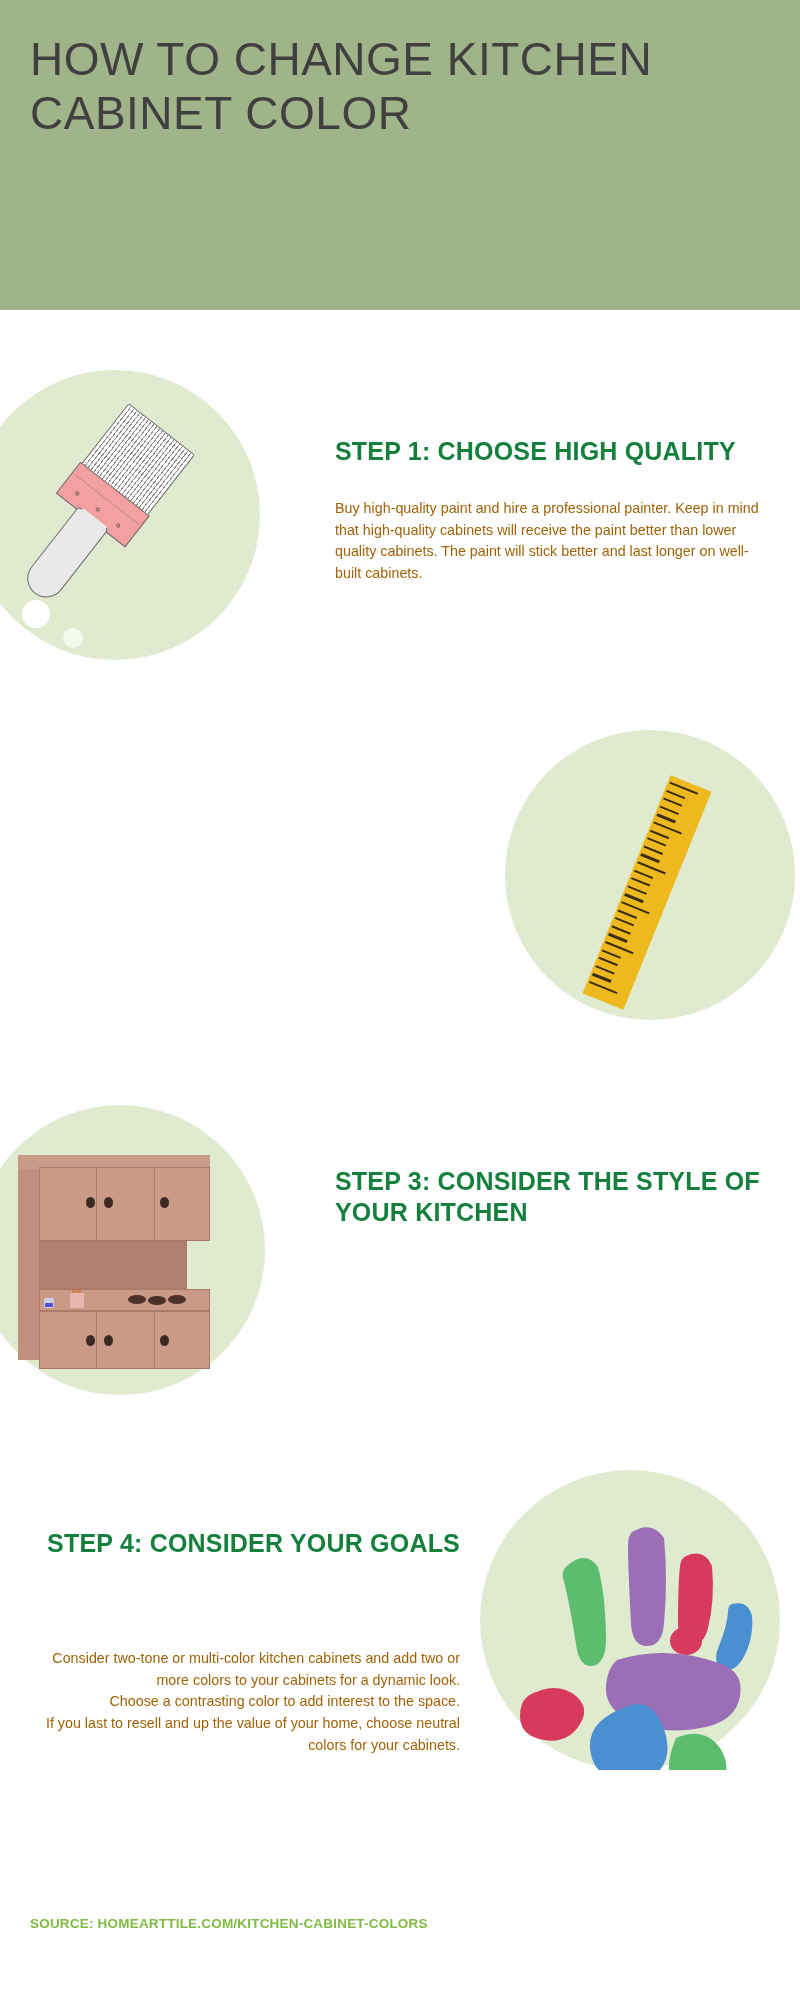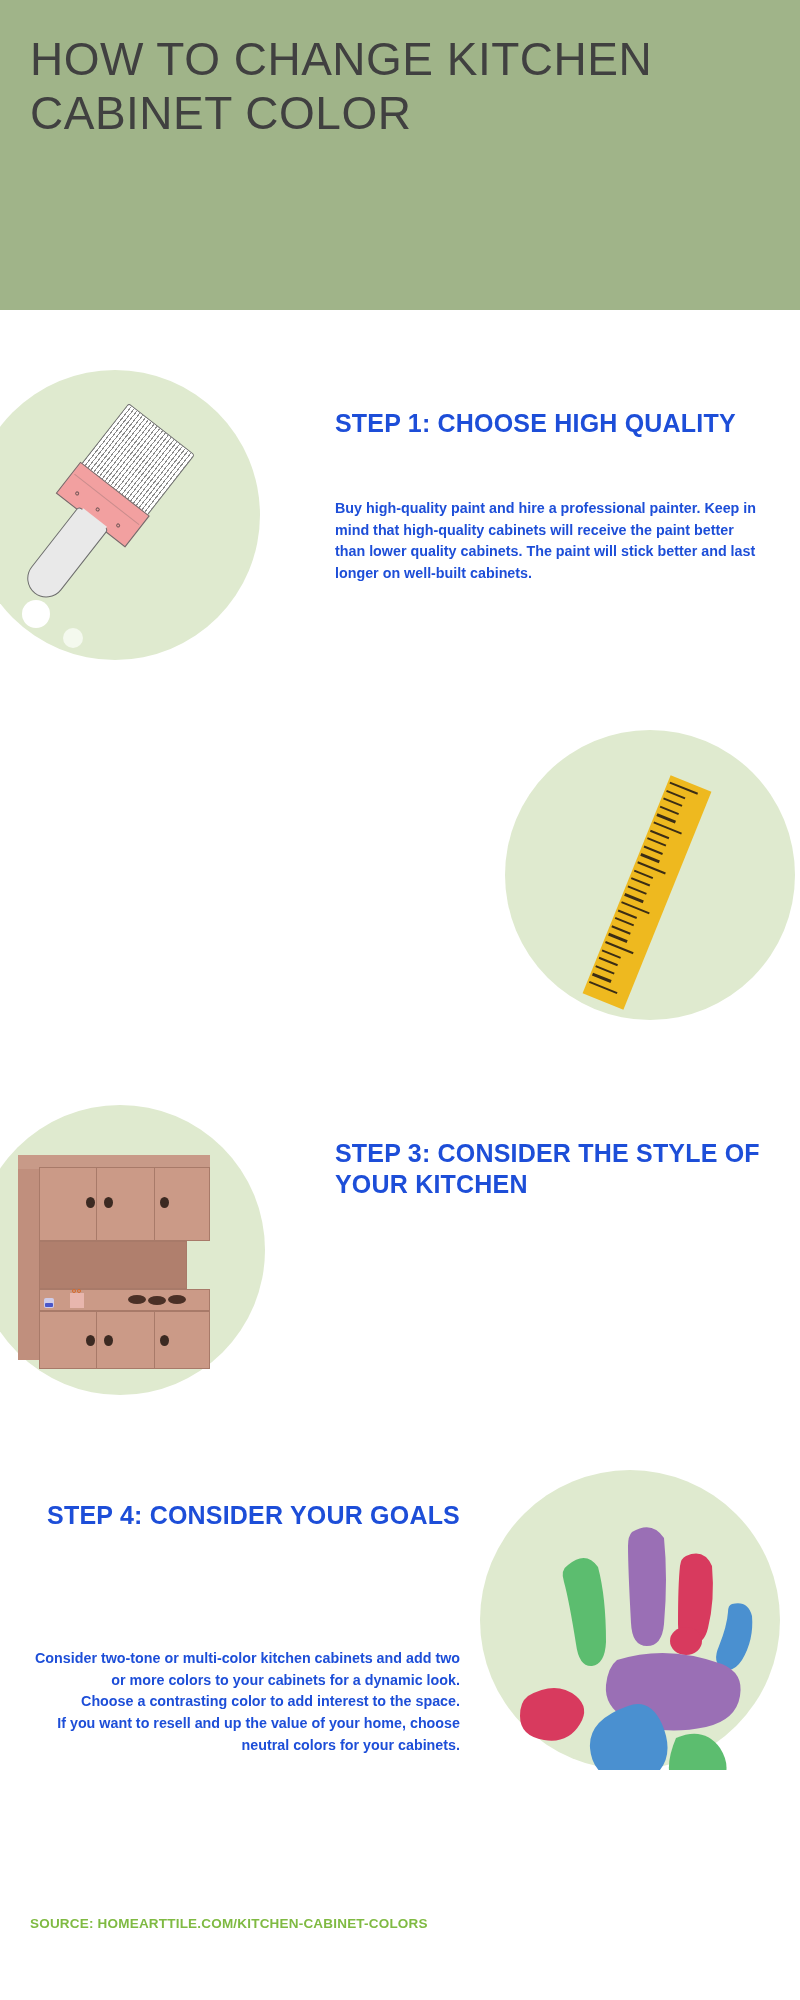--- a/index.html
+++ b/index.html
@@ -53,33 +53,34 @@
   .header-sub span { display: block; }
 
   
   .circle {
     position: absolute;
     border-radius: 50%;
     background: #dfeacf;
   }
   .step-title {
     position: absolute;
-    color: #1d4ed8;
+    color: #15803d;
     font-size: 25px;
     font-weight: 700;
     line-height: 1.22;
     letter-spacing: 0.2px;
     text-transform: uppercase;
+    margin-top: 28px;
   }
   .step-body {
     position: absolute;
-    color: #1d4ed8;
+    color: #a16207;
     font-size: 14.3px;
     line-height: 1.52;
-    font-weight: 700;
+    font-weight: 400;
   }
   .align-right { text-align: right; }
   .align-left  { text-align: left; }
 
   
   #s1-circle { left: -30px; top: 370px; width: 290px; height: 290px; }
   .brush-wrap {
     position: absolute;
     left: 40px; top: 410px;
     width: 200px; height: 220px;
@@ -390,17 +391,17 @@
 
       <path d="M196 268 q28 -12 44 10 q14 22 -2 40 q-18 20 -38 4 q-20 -16 -4 -54 Z" fill="#5cbd6f"></path>
 
       <path d="M48 226 q28 -16 48 0 q14 12 4 28 q-12 20 -36 16 q-24 -4 -24 -24 q0 -14 8 -20 Z" fill="#d83a5e"></path>
     </svg>
   </div>
 
   <div class="step-title align-right" id="s4-title">STEP 4: CONSIDER YOUR GOALS</div>
   <div class="step-body align-right" id="s4-body" style="white-space: pre-line;">Consider two-tone or multi-color kitchen cabinets and add two or more colors to your cabinets for a dynamic look.
 Choose a contrasting color to add interest to the space.
-If you want to resell and up the value of your home, choose neutral colors for your cabinets.</div>
+If you last to resell and up the value of your home, choose neutral colors for your cabinets.</div>
 
   <div class="source">SOURCE: HOMEARTTILE.COM/KITCHEN-CABINET-COLORS</div>
 
 </div>
 
 </body></html>

